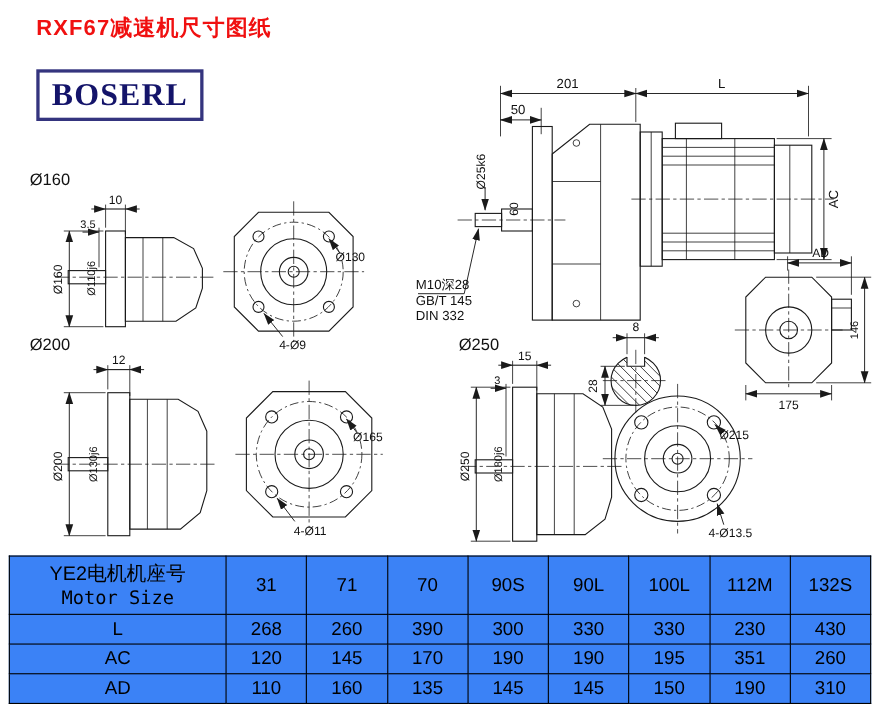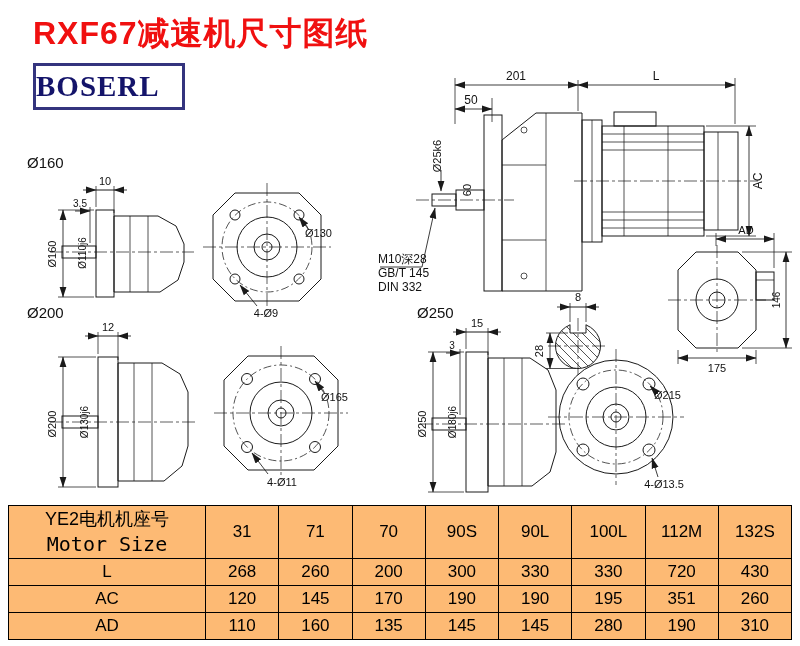--- a/index.html
+++ b/index.html
@@ -1,43 +1,43 @@
 <!DOCTYPE html>
 <html><head>
 <meta charset="utf-8">
 <style>
   html,body{margin:0;padding:0;}
   body{width:800px;height:646px;position:relative;background:#fff;overflow:hidden;
        font-family:"Liberation Sans",sans-serif;}
-  .title{position:absolute;left:33px;top:12px;font-size:32px;font-weight:bold;
+  .title{position:absolute;left:33px;top:12px;font-size:20px;font-weight:bold;
          color:#f01010;letter-spacing:1px;white-space:nowrap;}
   .logo-box{position:absolute;left:33px;top:63px;width:146px;height:41px;
             border:3px solid #34347e;background:#fff;display:flex;
-            align-items:center;}
+            align-items:center;justify-content:center;}
   .logo-text{font-family:"Liberation Serif",serif;font-weight:bold;font-size:29px;
              color:#14146a;letter-spacing:1px;}
   svg.draw{position:absolute;left:0;top:0;}
   svg .ln{stroke:#1a1a1a;stroke-width:1;fill:none;}
   svg .thin{stroke:#1a1a1a;stroke-width:0.75;fill:none;}
   svg .dim{stroke:#1a1a1a;stroke-width:0.85;fill:none;}
   svg .lead{stroke:#1a1a1a;stroke-width:0.85;fill:none;}
   svg .cl{stroke:#1a1a1a;stroke-width:0.7;fill:none;stroke-dasharray:13 3 3 3;}
   svg .bc{stroke:#1a1a1a;stroke-width:0.75;fill:none;stroke-dasharray:8 3 2 3;}
   svg text{font-family:"Liberation Sans",sans-serif;font-size:12px;fill:#111;}
   svg text.t10{font-size:10px;}
   svg text.t11{font-size:11px;}
   svg text.t15{font-size:15px;}
   table.dims{position:absolute;left:8px;top:505px;width:784px;border-collapse:collapse;
-             table-layout:fixed;background:#fdba74;padding-left:20px;}
+             table-layout:fixed;background:#3b82f6;padding-left:20px;}
   table.dims td{border:1.5px solid #000;text-align:center;vertical-align:middle;
                 font-size:17px;color:#000;padding:0;}
   table.dims tr.hdr td{height:52px;}
   table.dims tr.datarow td{height:26px;}
   .hdr-cn{font-size:18px;line-height:1.3;}
-  .hdr-en{font-family:"DejaVu Sans Mono",monospace;font-size:20px;line-height:1.2;}
+  .hdr-en{font-family:"DejaVu Sans Mono",monospace;font-size:17px;line-height:1.2;}
 </style>
 </head>
 <body>
 
 <svg class="draw" width="800" height="646" viewBox="0 0 800 646">
   <defs>
     <marker id="arr" viewBox="0 0 10 8" markerWidth="11" markerHeight="9" refX="9.5" refY="4" orient="auto-start-reverse" markerUnits="userSpaceOnUse">
       <path d="M0,0.8 L10,4 L0,7.2 Z" fill="#1a1a1a"></path>
     </marker>
     <clipPath id="secclip">
@@ -300,43 +300,43 @@
       <td>90S</td>
       <td>90L</td>
       <td>100L</td>
       <td>112M</td>
       <td>132S</td>
     </tr>
     <tr class="datarow">
       <td>L</td>
       <td>268</td>
       <td>260</td>
-      <td>200</td>
+      <td>390</td>
       <td>300</td>
       <td>330</td>
       <td>330</td>
-      <td>720</td>
+      <td>230</td>
       <td>430</td>
     </tr>
     <tr class="datarow">
       <td>AC</td>
       <td>120</td>
       <td>145</td>
       <td>170</td>
       <td>190</td>
       <td>190</td>
       <td>195</td>
       <td>351</td>
       <td>260</td>
     </tr>
     <tr class="datarow">
       <td>AD</td>
       <td>110</td>
       <td>160</td>
       <td>135</td>
       <td>145</td>
       <td>145</td>
-      <td>280</td>
+      <td>150</td>
       <td>190</td>
       <td>310</td>
     </tr>
   </tbody>
 </table>
 
 </body></html>

